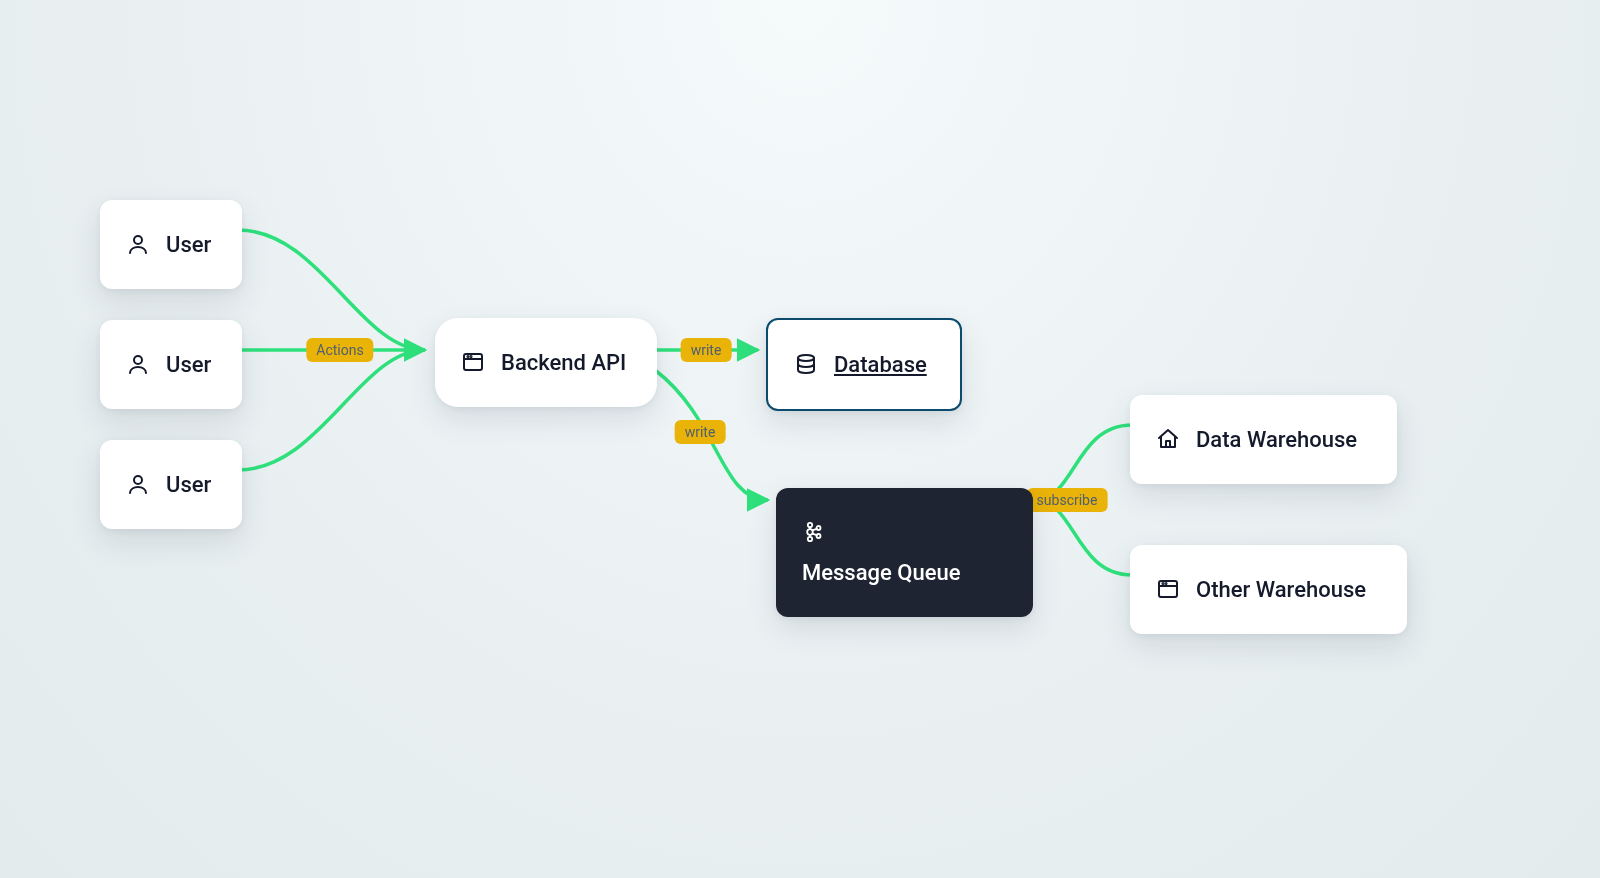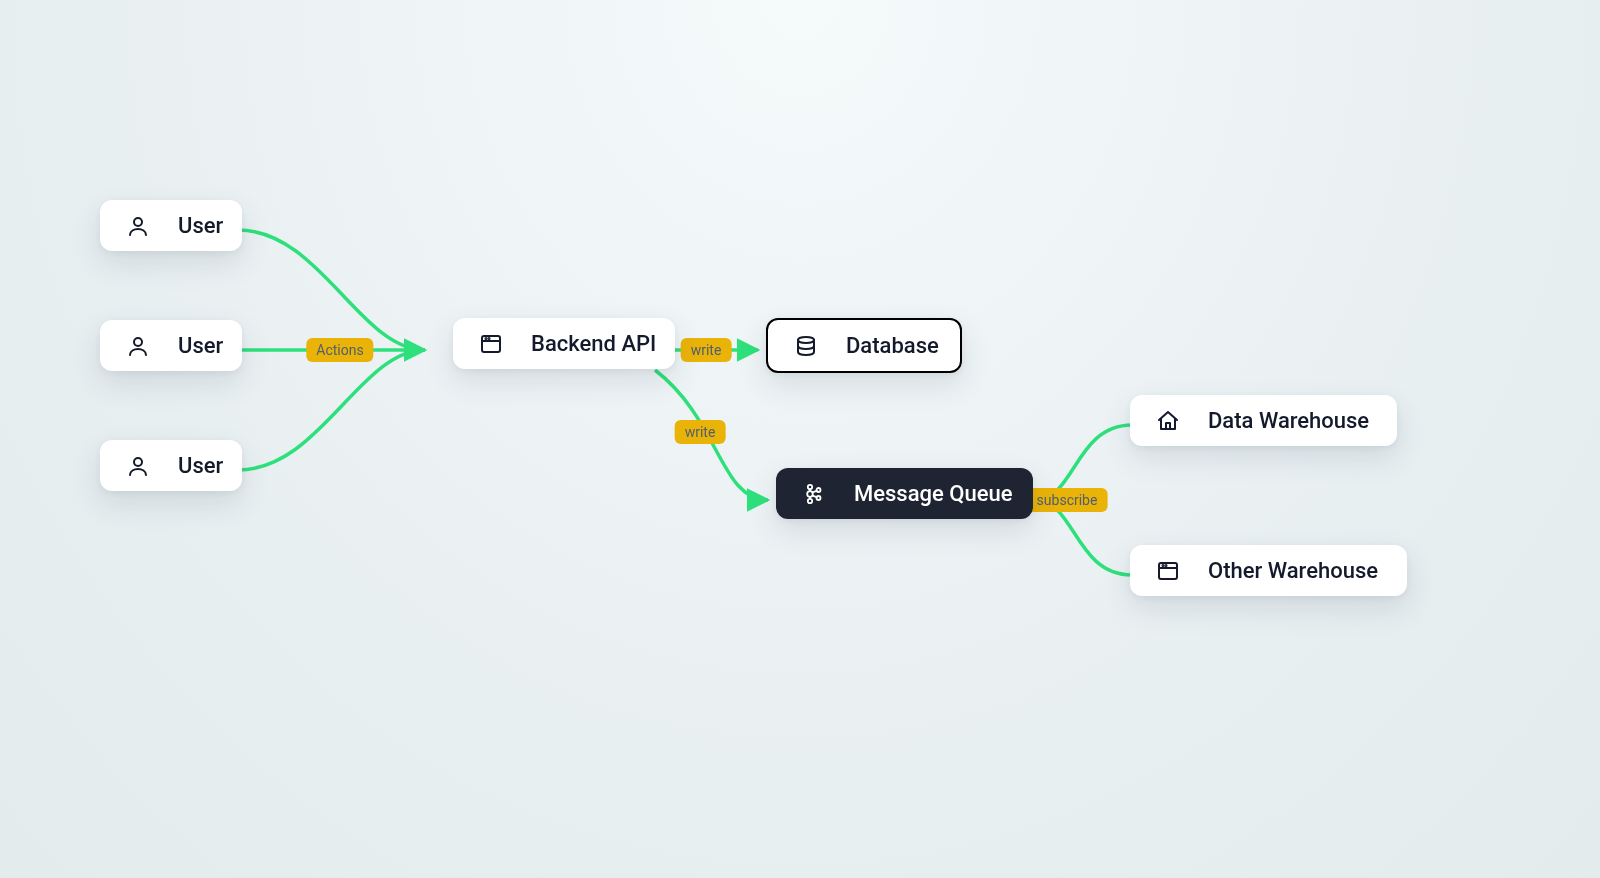--- a/index.html
+++ b/index.html
@@ -20,38 +20,38 @@
     position: absolute;
     top: 0;
     left: 0;
     width: 1600px;
     height: 878px;
     pointer-events: none;
   }
   .node {
     position: absolute;
     display: flex;
-    align-items: center;
-    gap: 28px;
+    gap: 16px;
     background: #ffffff;
     border-radius: 12px;
-    padding: 13px 26px;
+    padding: 32px 26px;
     box-shadow: 0 12px 30px rgba(30, 50, 70, 0.12), 0 2px 6px rgba(30,50,70,0.06);
     color: #141a2b;
     font-size: 22px;
     font-weight: 500;
     white-space: nowrap;
   }
   .node.dark {
     background: #1f2433;
     color: #ffffff;
   }
   .node.outlined {
     box-shadow: 0 12px 30px rgba(30, 50, 70, 0.12), 0 2px 6px rgba(30,50,70,0.06);
-    border: 2px solid #000000;
+    border: 2px solid #0c4a6e;
+    text-decoration: underline;
   }
   .icon {
     width: 24px;
     height: 24px;
     flex: 0 0 24px;
     display: inline-flex;
     align-items: center;
     justify-content: center;
   }
   .icon svg { display: block; }
@@ -120,21 +120,21 @@
   <div class="node" style="left:100px; top:440px; width:90px;">
     <span class="icon">
       <svg width="24" height="24" viewBox="0 0 24 24" fill="none" stroke="#141a2b" stroke-width="2" stroke-linecap="round" stroke-linejoin="round">
           <circle cx="12" cy="8" r="4"></circle>
           <path d="M4 21c0-4 4-6 8-6s8 2 8 6"></path>
         </svg>
     </span>
     <span>User</span>
   </div>
 
-  <div class="node" style="left:453px; top:318px; width:170px;">
+  <div class="node" style="left:435px; top:318px; width:170px;border-radius:23px;">
     <span class="icon">
       <svg width="24" height="24" viewBox="0 0 24 24" fill="none" stroke="#141a2b" stroke-width="2" stroke-linecap="round" stroke-linejoin="round">
           <rect x="3" y="4" width="18" height="16" rx="2"></rect>
           <line x1="3" y1="9" x2="21" y2="9"></line>
           <circle cx="7" cy="6.5" r="0.6" fill="#141a2b"></circle>
           <circle cx="10" cy="6.5" r="0.6" fill="#141a2b"></circle>
         </svg>
     </span>
     <span>Backend API</span>
   </div>
@@ -143,21 +143,21 @@
     <span class="icon">
       <svg width="24" height="24" viewBox="0 0 24 24" fill="none" stroke="#141a2b" stroke-width="2" stroke-linecap="round" stroke-linejoin="round">
           <ellipse cx="12" cy="6" rx="8" ry="3"></ellipse>
           <path d="M4 6v12c0 1.66 3.58 3 8 3s8-1.34 8-3V6"></path>
           <path d="M4 12c0 1.66 3.58 3 8 3s8-1.34 8-3"></path>
         </svg>
     </span>
     <span>Database</span>
   </div>
 
-  <div class="node dark" style="left:776px; top:468px; width:205px;">
+  <div class="node dark" style="left:776px; top:488px; width:205px;flex-direction:column;">
     <span class="icon">
       <svg width="24" height="24" viewBox="0 0 24 24" fill="none" stroke="#ffffff" stroke-width="1.8" stroke-linecap="round" stroke-linejoin="round">
         <circle cx="8" cy="5" r="2.2"></circle>
           <circle cx="8" cy="12" r="2.8"></circle>
           <circle cx="8" cy="19" r="2.2"></circle>
         <circle cx="16.5" cy="8" r="2"></circle>
           <circle cx="16.5" cy="16" r="2"></circle>
         <line x1="8" y1="7.2" x2="8" y2="9.2"></line>
           <line x1="8" y1="14.8" x2="8" y2="16.8"></line>
         <line x1="10.3" y1="10.4" x2="14.8" y2="8.8"></line>

